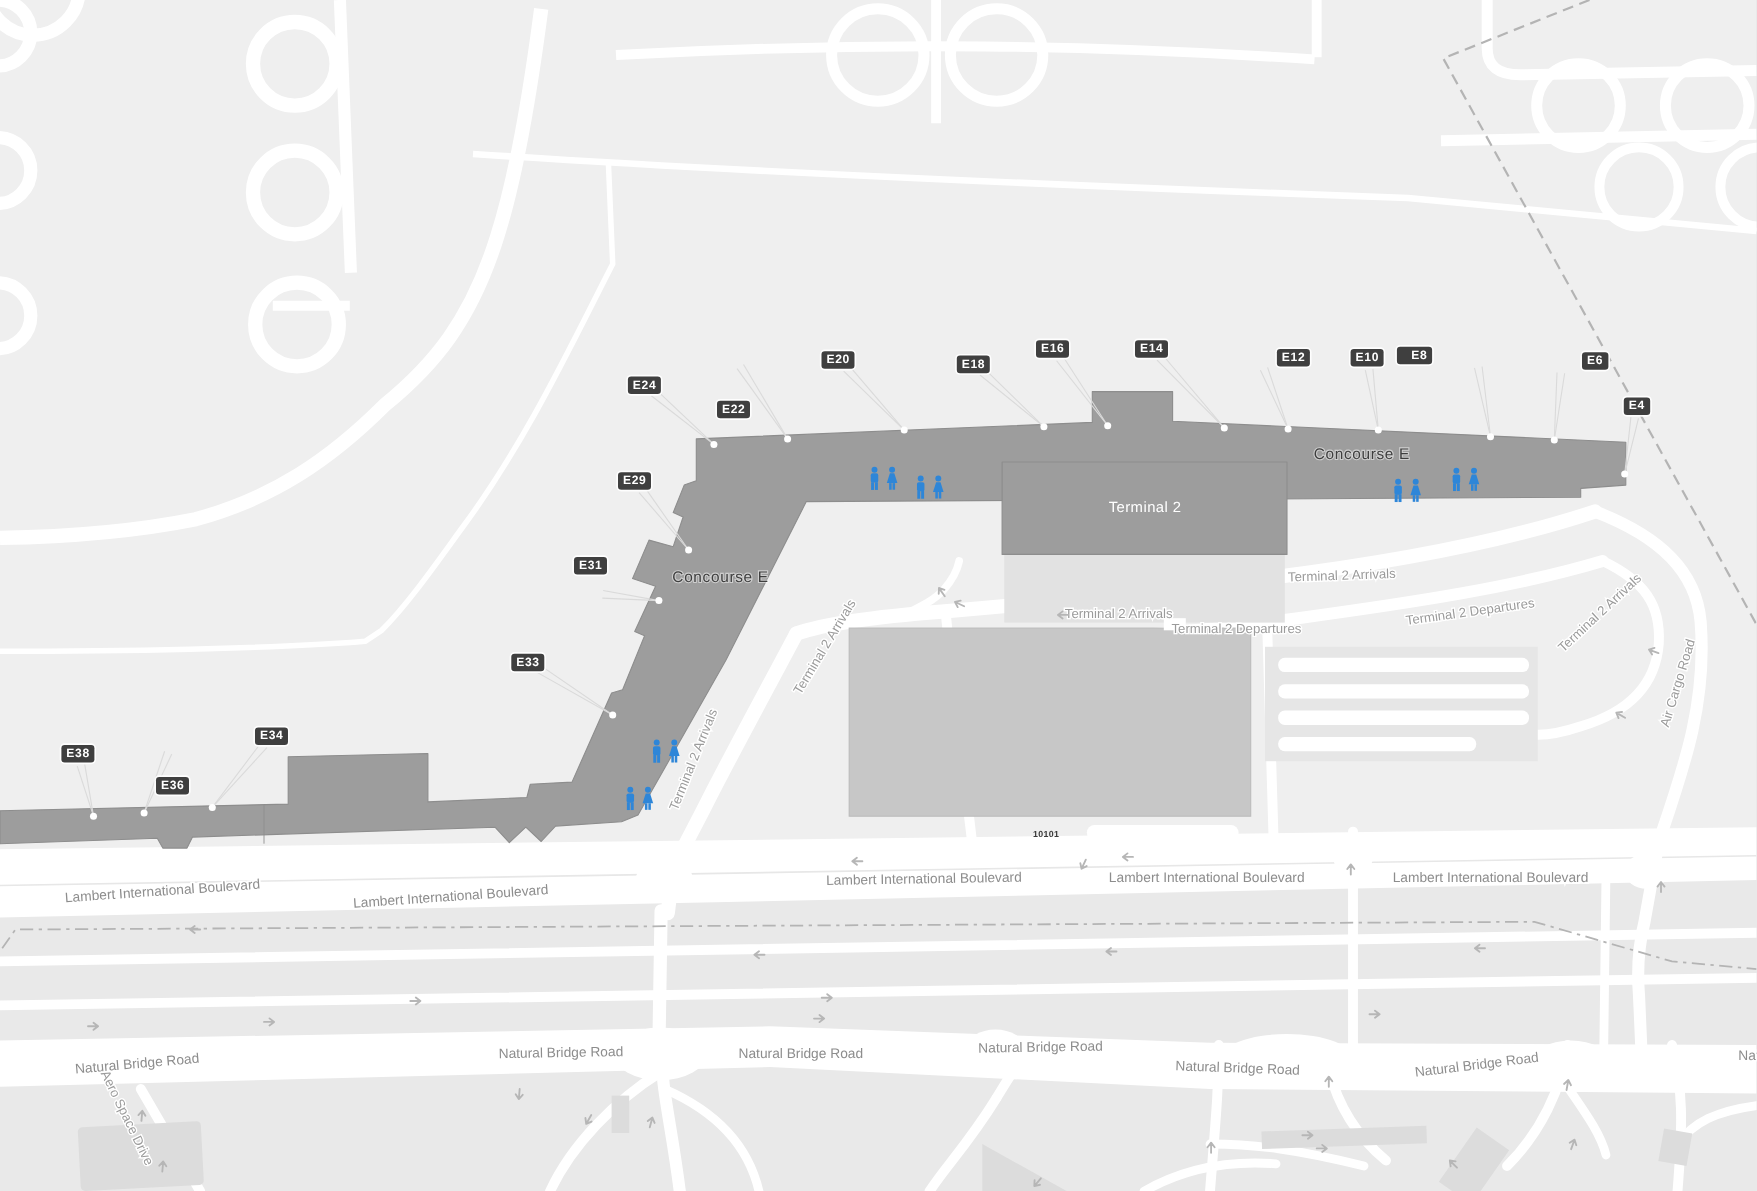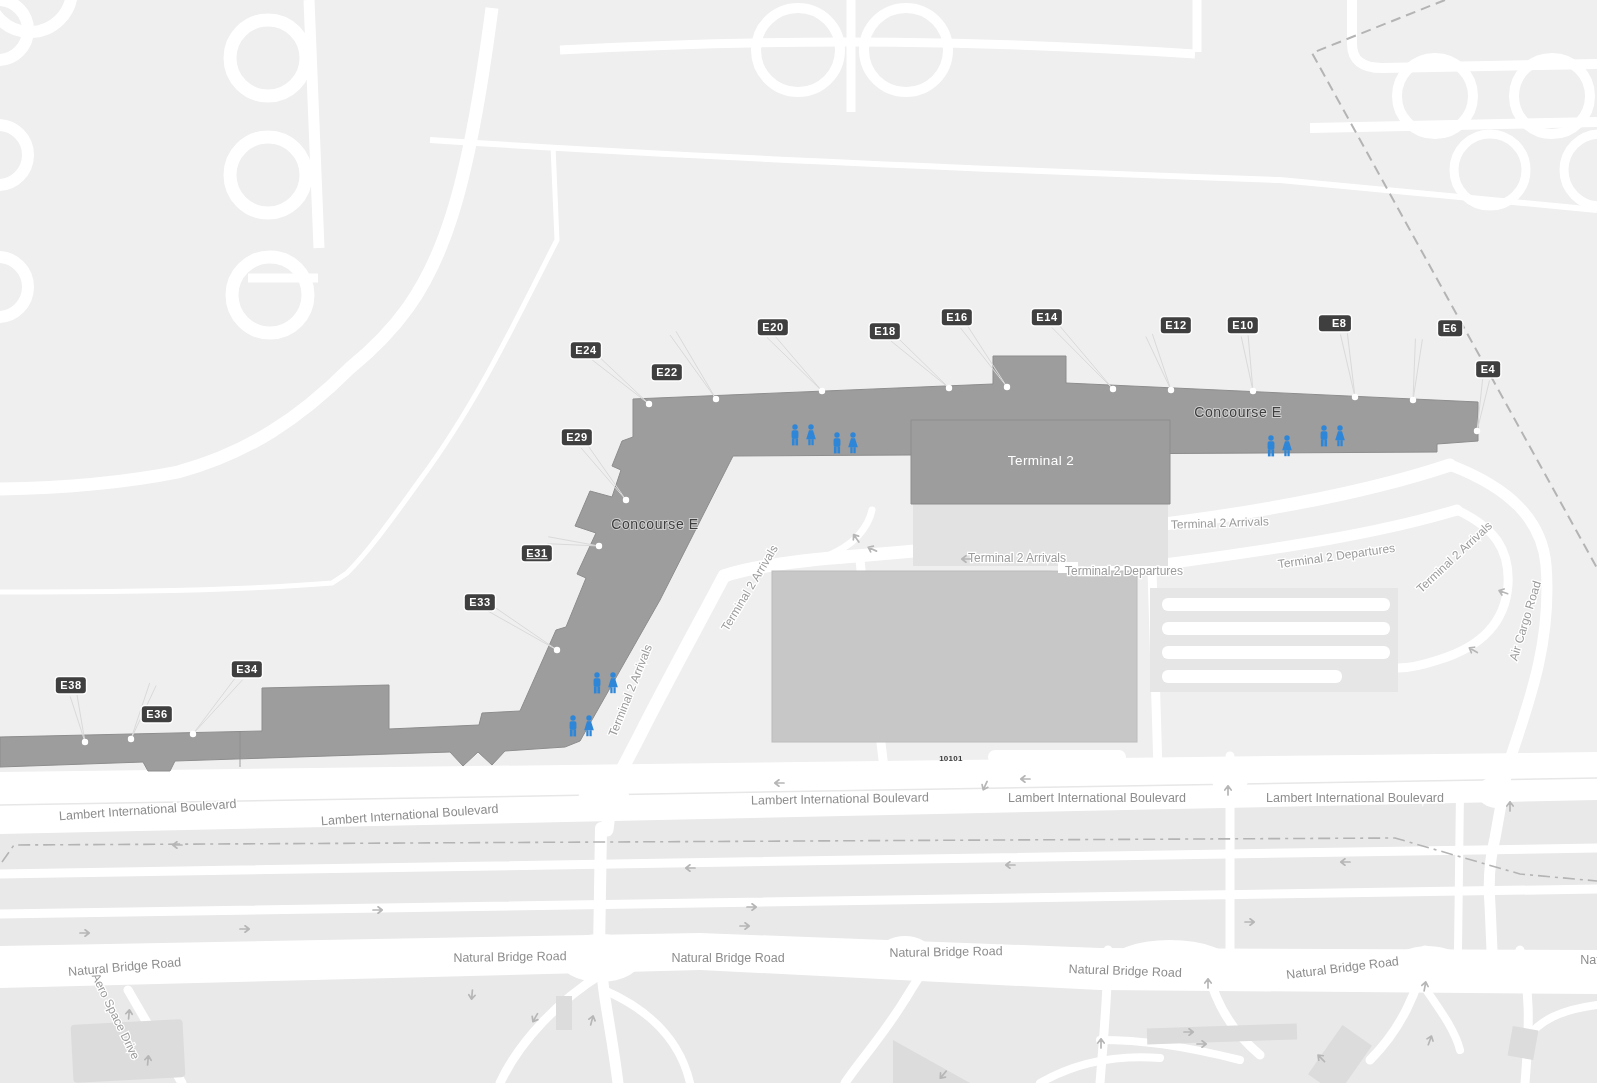--- a/index.html
+++ b/index.html
@@ -359,29 +359,29 @@
         <path class="arrow" d="M-5,0 H3 M0,-3.2 L4.2,0 L0,3.2" transform="translate(1189,1032) rotate(0)"></path>
         <path class="arrow" d="M-5,0 H3 M0,-3.2 L4.2,0 L0,3.2" transform="translate(1202,1044) rotate(0)"></path>
         <path class="arrow" d="M-5,0 H3 M0,-3.2 L4.2,0 L0,3.2" transform="translate(1101,1043) rotate(-90)"></path>
         <path class="arrow" d="M-5,0 H3 M0,-3.2 L4.2,0 L0,3.2" transform="translate(1430,1040) rotate(-70)"></path>
       </g>
   </svg>
 
   <div id="gate-layer">
       <div class="badge" style="left: 1488px; top: 369px; text-align: right;">E4</div>
       <div class="badge" style="left: 1420px; top: 328px; margin-left: 30px;">E6</div>
-      <div class="badge" style="left: 1335px; top: 323px; padding-left: 13px;">E8</div>
+      <div class="badge" style="left: 1286px; top: 323px; padding-left: 13px;">E8</div>
       <div class="badge" style="left: 1243px; top: 325px;">E10</div>
       <div class="badge" style="left: 1145px; top: 325px; margin-left: 31px;">E12</div>
       <div class="badge" style="left: 1047px; top: 317px;">E14</div>
       <div class="badge" style="left: 957px; top: 317px;">E16</div>
       <div class="badge" style="left: 885px; top: 331px;">E18</div>
-      <div class="badge" style="left: 762px; top: 327px; margin-left: 11px;">E20</div>
+      <div class="badge" style="left: 762px; top: 327px;">E20</div>
       <div class="badge" style="left: 667px; top: 324px; margin-top: 48px;">E22</div>
       <div class="badge" style="left: 586px; top: 350px;">E24</div>
       <div class="badge" style="left: 577px; top: 437px;">E29</div>
-      <div class="badge" style="left: 537px; top: 553px; text-decoration: underline;">E31</div>
+      <div class="badge" style="left: 537px; top: 514px;">E31</div>
       <div class="badge" style="left: 480px; top: 602px;">E33</div>
       <div class="badge" style="left: 247px; top: 669px;">E34</div>
       <div class="badge" style="left: 157px; top: 714px;">E36</div>
       <div class="badge" style="left: 71px; top: 685px;">E38</div>
     </div>
 </div>
 
 </body></html>

